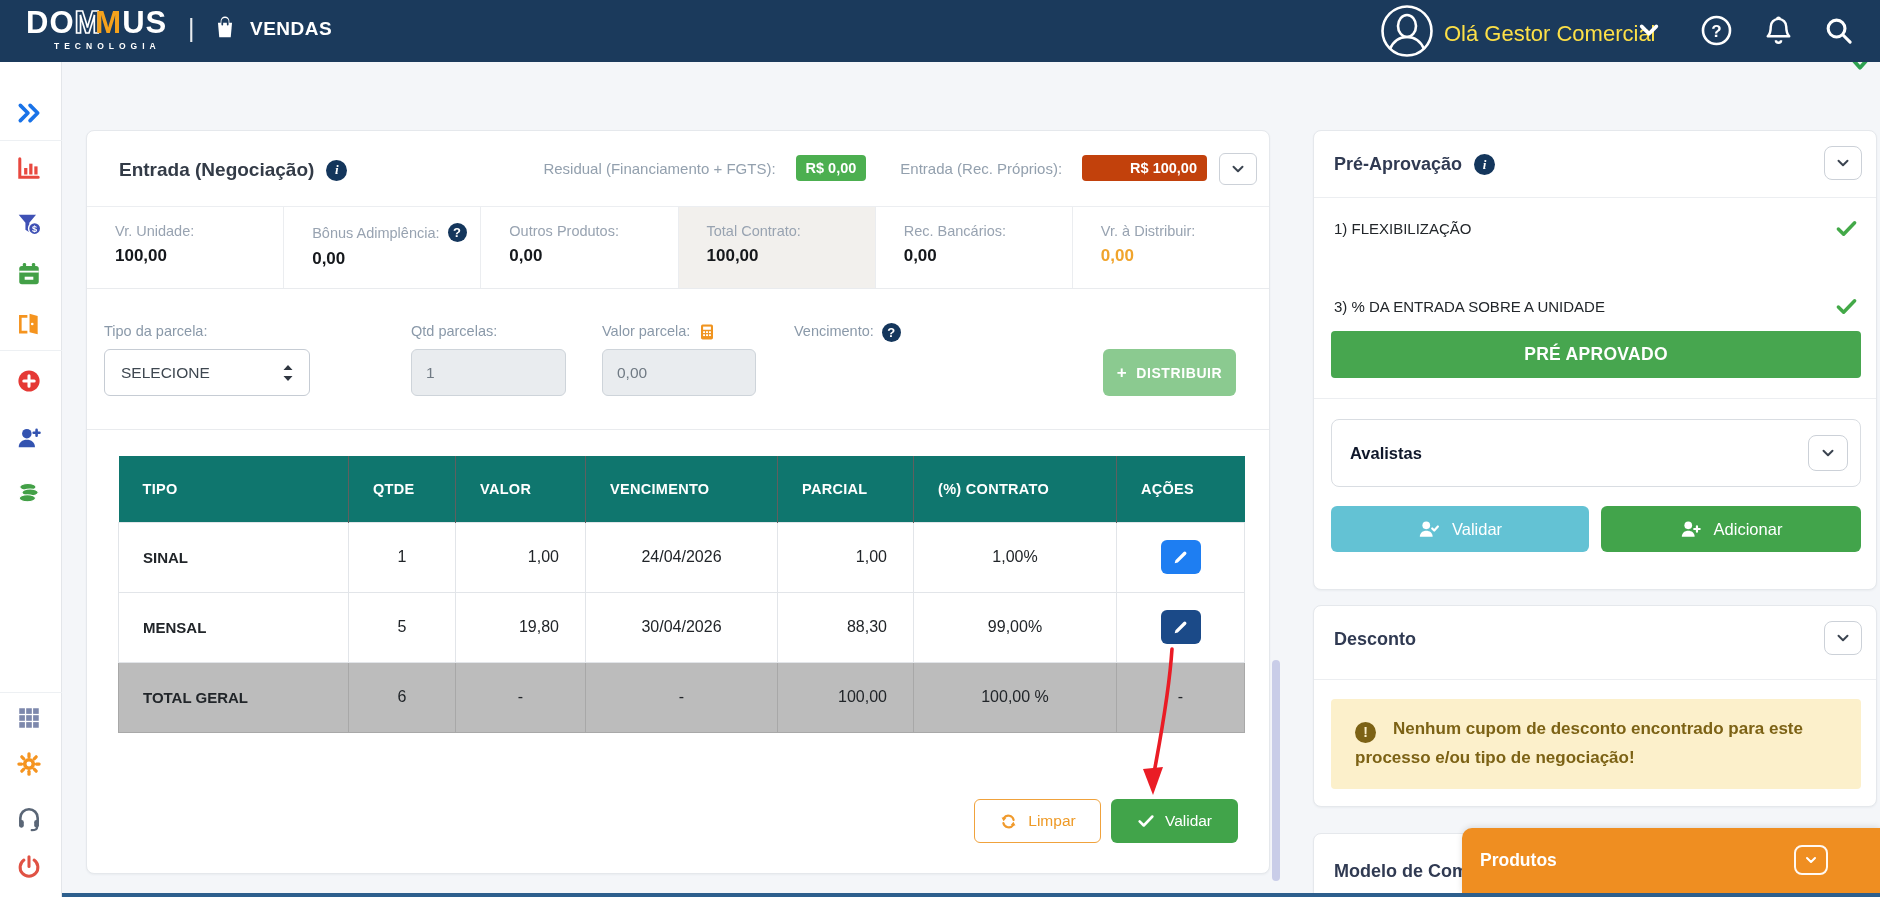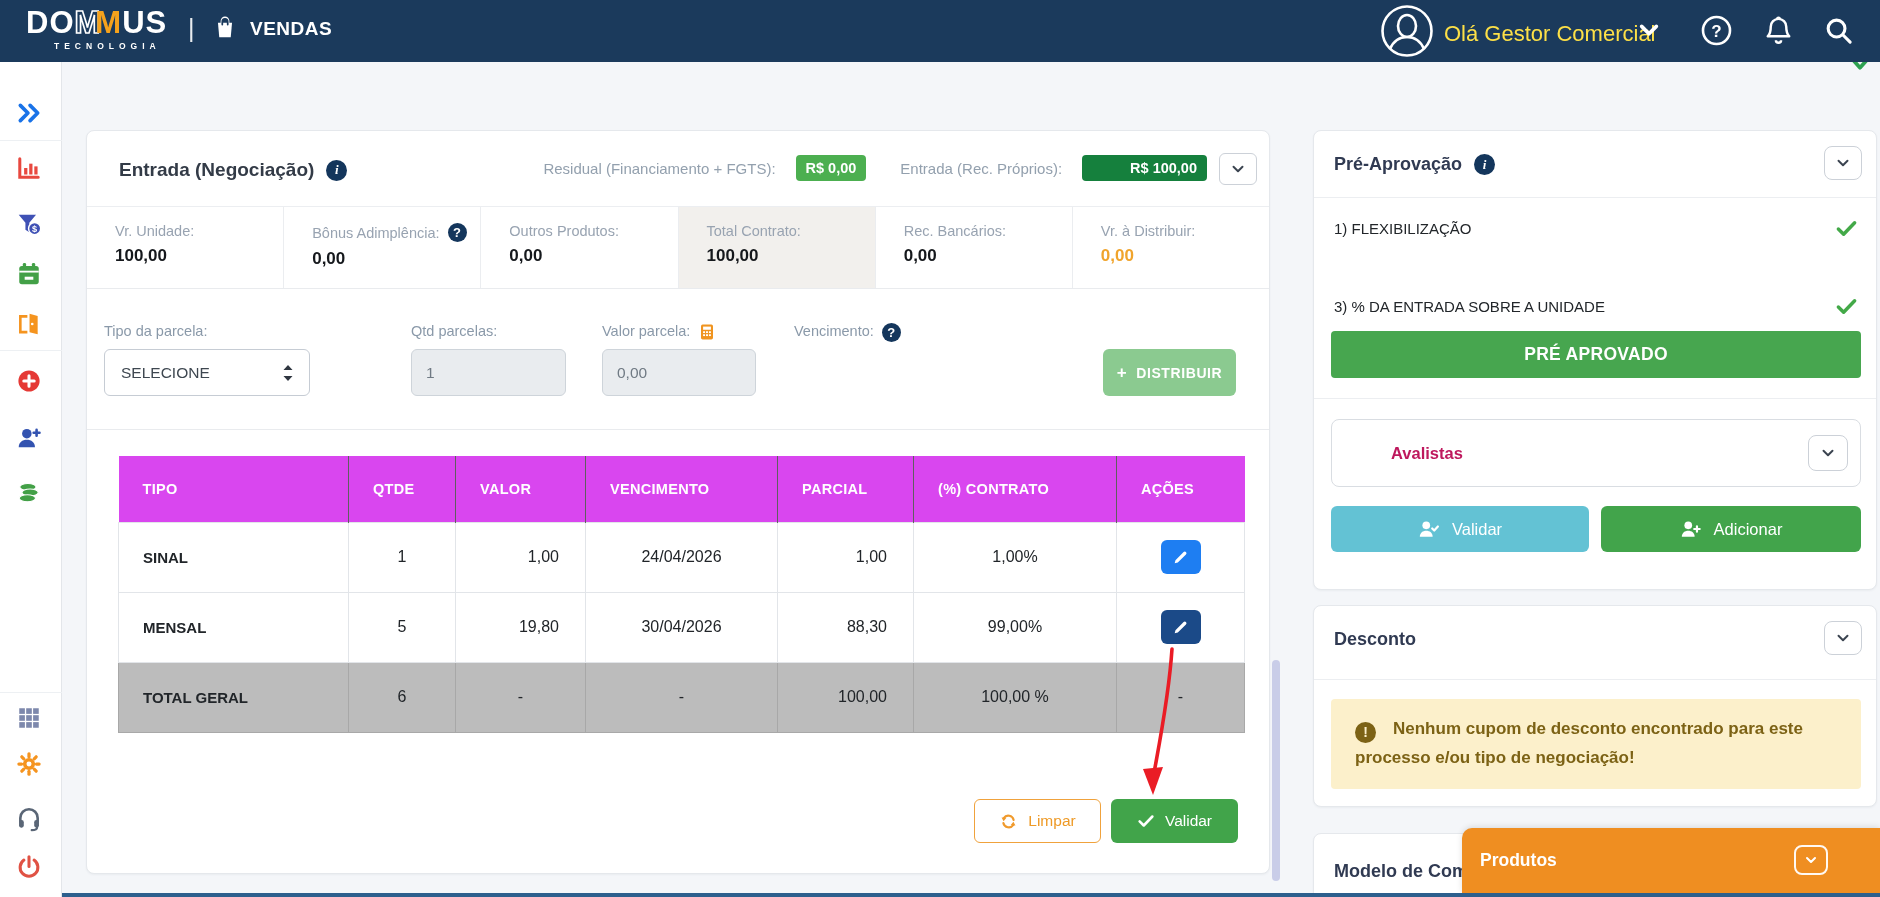--- a/index.html
+++ b/index.html
@@ -33,21 +33,21 @@
   .rc-b { left:1313px; top:605px; width:564px; height:202px; }
   .rc-c { left:1313px; top:833px; width:564px; height:80px; }
 
   
   .mc-header { position:absolute; top:0; left:0; right:0; height:76px; border-bottom:1px solid #eceef1; }
   .mc-title { position:absolute; left:32px; top:28px; font-size:19px; font-weight:bold; color:#333b47; display:flex; align-items:center; gap:12px; }
   .badges { position:absolute; right:62px; top:24px; display:flex; align-items:center; gap:20px; }
   .badge-label { color:#93a0ae; font-size:15px; }
   .badge { padding:5px 10px; border-radius:4px; color:#fff; font-weight:bold; font-size:14.5px; }
   .badge-green { background:#4caf50; }
-  .badge-navy { background:#15803d;padding-left:48px; }
+  .badge-navy { background:#c2410c;padding-left:48px; }
   .collapse-btn { width:38px; height:32px; background:#fff; border:1px solid #ccd1d8; border-radius:6px; display:flex; align-items:center; justify-content:center; cursor:pointer; }
   .mc-collapse { position:absolute; right:12px; top:22px; }
 
   
   .stats { position:absolute; top:76px; left:0; right:0; height:82px; display:flex; border-bottom:1px solid #e9ebee; }
   .stat { flex:1; padding:16px 0 0 28px; border-right:1px solid #ebedf0; }
   .stat:last-child { border-right:none; }
   .stat.highlight { background:#f2f0ed; }
   .stat-label { font-size:14.5px; color:#98a3b1; display:flex; align-items:center; gap:8px; }
   .stat-value { margin-top:7px; font-size:17px; font-weight:bold; color:#15181c; }
@@ -63,21 +63,21 @@
   .select-box { left:17px; width:206px; background:#fff; border:1px solid #c6ccd4; color:#3e4750; display:flex; align-items:center; padding:0 14px 0 16px; cursor:pointer; }
   .select-box .grow { flex:1; }
   .input-dis { background:#e9ecef; border:1px solid #ced4da; color:#707a84; padding:0 14px; font-family:"Liberation Sans", sans-serif; }
   .btn-distribuir { left:1016px; width:133px; background:#8bca90; border:none; border-radius:6px; color:#fff; font-weight:bold; font-size:14px; letter-spacing:.6px; display:flex; align-items:center; justify-content:center; gap:9px; cursor:pointer; }
   .btn-distribuir .plus { font-size:17px; font-weight:bold; }
   .form-div { position:absolute; top:298px; left:0; right:0; border-top:1px solid #e9ebee; }
 
   
   .tbl-wrap { position:absolute; left:31px; top:325px; width:1126px; }
   table { border-collapse:collapse; width:1126px; table-layout:fixed; }
-  thead th { background:#d946ef; color:#fff; font-size:14.5px; font-weight:bold; height:66px; text-align:left; padding-left:24px; letter-spacing:.3px; border-left:1px solid #5f5f5f; }
+  thead th { background:#0f766e; color:#fff; font-size:14.5px; font-weight:bold; height:66px; text-align:left; padding-left:24px; letter-spacing:.3px; border-left:1px solid #5f5f5f; }
   thead th:first-child { border-left:none; }
   tbody td { height:70px; border:1px solid #e2e5e9; font-size:16px; color:#212529; }
   td.c-tipo { font-weight:bold; font-size:15px; padding-left:24px; }
   td.c-qtde, td.c-venc, td.c-pct, td.c-act { text-align:center; }
   td.c-valor, td.c-parc { text-align:right; padding-right:26px; }
   tr.total td { background:#bcbcbc; border-color:#a8a8a8; }
   tr.total td.c-valor, tr.total td.c-venc2 { text-align:center; padding-right:0; }
   .edit-btn { width:40px; height:34px; border:none; border-radius:6px; display:inline-flex; align-items:center; justify-content:center; cursor:pointer; }
   .edit-bright { background:#1e7ef2; }
   .edit-dark { background:#1b4a88; }
@@ -88,21 +88,21 @@
 
   
   .rc-header { position:absolute; top:0; left:0; right:0; height:66px; }
   .rc-title { position:absolute; left:20px; top:23px; font-size:18px; font-weight:bold; color:#303a52; display:flex; align-items:center; gap:12px; }
   .rc-collapse { position:absolute; right:14px; top:15px; width:38px; height:34px; border-radius:8px; }
   .rc-div { position:absolute; left:0; right:0; border-top:1px solid #eceef1; }
   .check-row { position:absolute; left:20px; right:18px; height:39px; display:flex; align-items:center; justify-content:space-between; }
   .check-text { font-size:15px; color:#22262a; }
   .pre-aprovado { position:absolute; left:17px; top:200px; width:530px; height:47px; background:#47a64f; border:none; border-radius:4px; color:#fff; font-weight:bold; font-size:17.5px; letter-spacing:.3px; cursor:pointer; font-family:"Liberation Sans", sans-serif; }
   .aval-box { position:absolute; left:17px; top:288px; width:530px; height:68px; border:1px solid #d9dde2; border-radius:8px; }
-  .aval-title { position:absolute; left:18px; top:24px; font-size:16.5px; font-weight:bold; color:#be185d;margin-left:41px; }
+  .aval-title { position:absolute; left:18px; top:24px; font-size:16.5px; font-weight:bold; color:#0f172a; }
   .aval-collapse { position:absolute; right:12px; top:15px; width:40px; height:36px; border-radius:8px; }
   .btn-aval { position:absolute; top:375px; height:46px; border:none; border-radius:6px; color:#fff; font-size:16.5px; display:flex; align-items:center; justify-content:center; gap:12px; cursor:pointer; font-family:"Liberation Sans", sans-serif; }
   .btn-aval-validar { left:17px; width:258px; background:#63c2d4; }
   .btn-aval-adicionar { left:287px; width:260px; background:#42a44b; }
 
   
   .alert { position:absolute; left:17px; top:93px; width:530px; height:90px; background:#fcf0cb; border-radius:4px; padding:15px 26px 0 24px; }
   .alert p { font-size:17px; font-weight:bold; color:#7c6215; line-height:1.72; }
   .alert-ic { display:inline-flex; width:21px; height:21px; border-radius:50%; background:#7c6215; color:#fcf0cb; font-size:14px; font-weight:bold; align-items:center; justify-content:center; margin-right:17px; vertical-align:-3px; }
 

